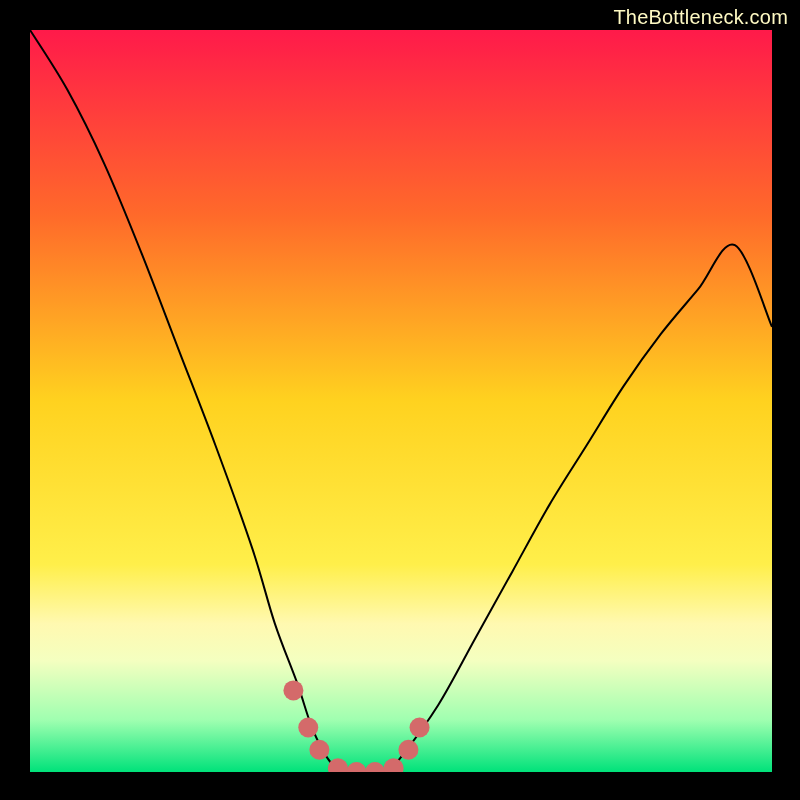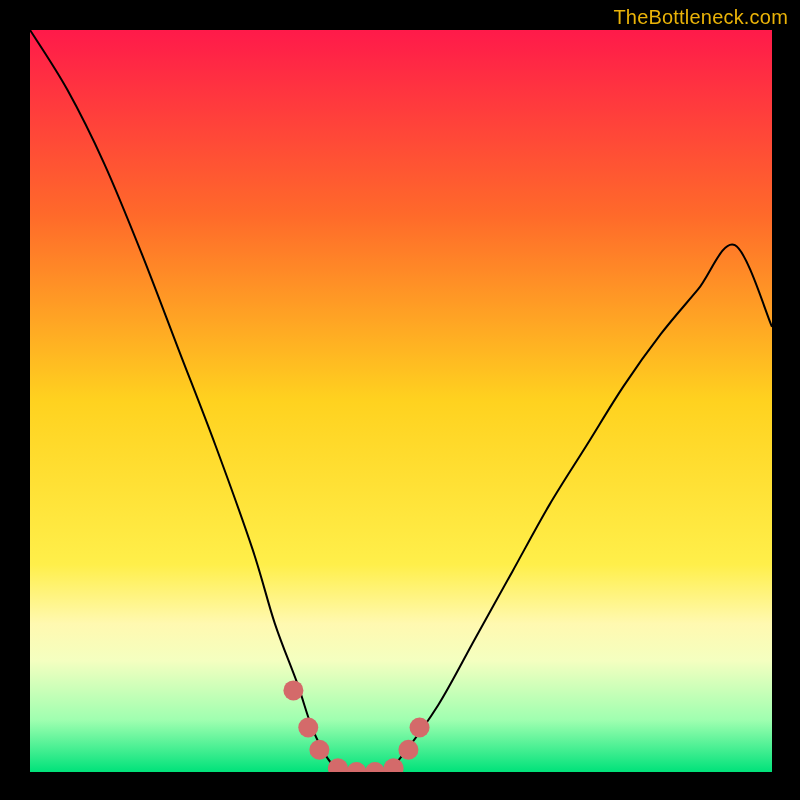--- a/index.html
+++ b/index.html
@@ -9,21 +9,21 @@
     top: 0; left: 0;
     width: 800px; height: 800px;
     background: #000;
   }
   .watermark {
     position: absolute;
     top: 6px;
     right: 12px;
     font-family: Arial, Helvetica, sans-serif;
     font-size: 20px;
-    color: #eab308;
+    color: #fef9c3;
     letter-spacing: 0.2px;
     font-weight: 500;
   }
   .plot {
     position: absolute;
     top: 30px;
     left: 30px;
     width: 742px;
     height: 742px;
   }

